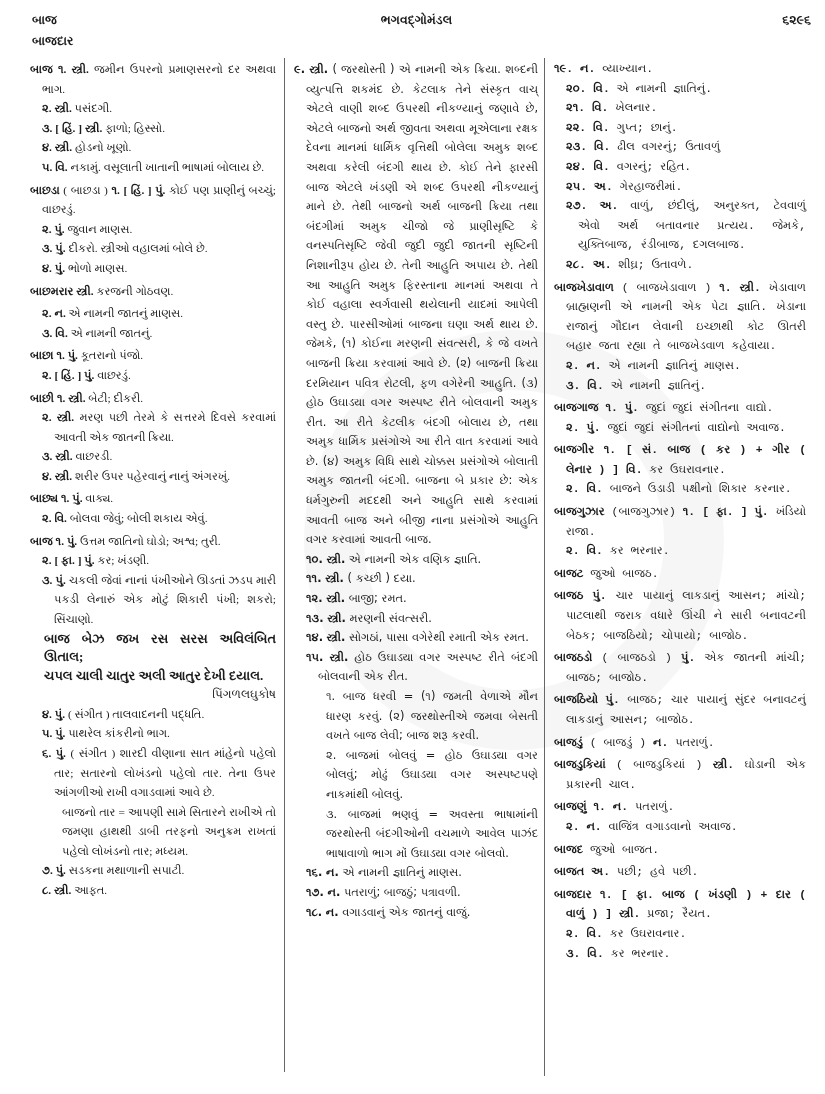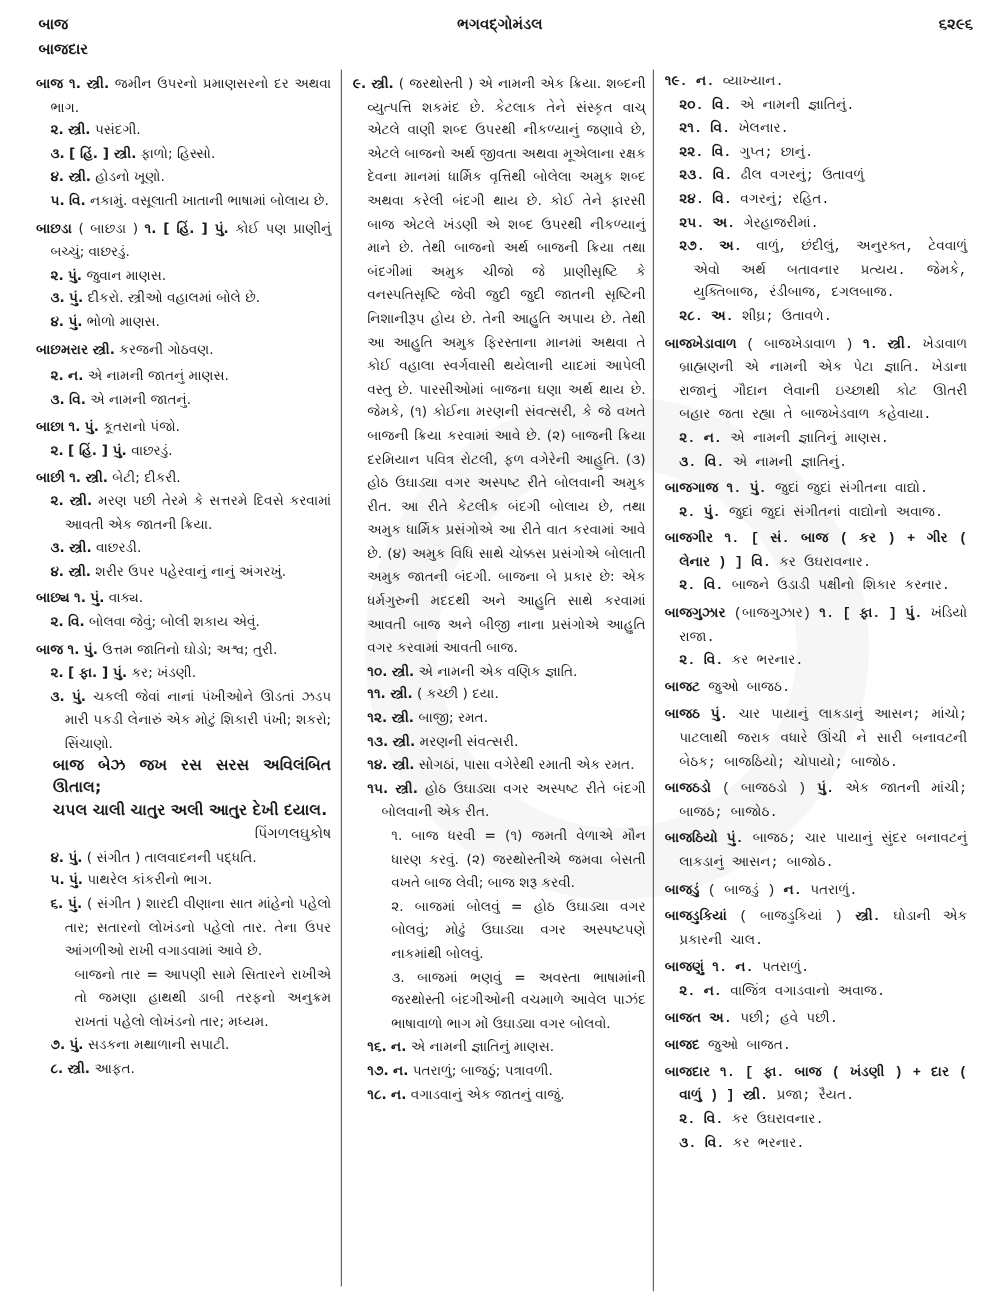--- a/index.html
+++ b/index.html
@@ -14,21 +14,21 @@
     border-radius: 50%; border: 60px solid rgba(0,0,0,0.035); box-sizing: border-box;
     pointer-events: none;
   }
   .header { position: absolute; top: 12px; left: 0; width: 825px; height: 20px; font-size: 12.5px; font-weight: bold; }
   .header .left { position: absolute; left: 28px; top: 0; }
   .header .center { position: absolute; left: 0; width: 825px; text-align: center; top: 0; }
   .header .right { position: absolute; right: 18px; top: 0; text-align: right; }
   .subheader { position: absolute; left: 28px; top: 33px; font-size: 12.5px; font-weight: bold; }
 
   .col { position: absolute; top: 60px; font-size: 11.4px; line-height: 19.6px; }
-  .col1 { left: 26px; width: 246px; }
+  .col1 { left: 26px; width: 246px; font-family: Liberation Serif, serif; }
   .col2 { left: 290px; width: 244px; }
   .col3 { left: 550px; width: 252px; font-family: Liberation Mono, monospace; }
   .rule { position: absolute; width: 1px; background: #666; }
   .rule1 { left: 280px; top: 58px; height: 1014px; }
   .rule2 { left: 540px; top: 58px; height: 1018px; }
 
   .entry { margin-bottom: 3px; text-align: justify; }
   .hw { font-weight: bold; }
   .sense { padding-left: 12px; text-indent: -12px; margin-left: 12px; }
   .sense.nested { margin-left: 0; padding-left: 12px; text-indent: -12px; }
@@ -165,24 +165,24 @@
         <div class="sense nested"><span><span class="hw">બાજડું</span> <span>( બાજડું )</span></span> <span class="b">ન.</span> <span>પતરાળું.</span></div>
       </div>
       <div class="entry">
         <div class="sense nested"><span><span class="hw">બાજડુકિયાં</span> <span>( બાજડુકિયાં )</span></span> <span class="b">સ્ત્રી.</span> <span>ઘોડાની એક પ્રકારની ચાલ.</span></div>
       </div>
       <div class="entry">
         <div class="sense nested"><span><span class="hw">બાજણું</span></span> <span class="b">૧.</span> <span class="b">ન.</span> <span>પતરાળું.</span></div>
         <div class="sense"><span class="b">૨.</span> <span class="b">ન.</span> <span>વાજિંત્ર વગાડવાનો અવાજ.</span></div>
       </div>
       <div class="entry">
-        <div class="sense nested"><span><span class="hw">બાજત</span></span> <span class="b">અ.</span> <span>પછી; હવે પછી.</span></div>
+        <div class="sense nested"><span><span class="hw">બાજદ</span></span> <span>જુઓ બાજત.</span></div>
       </div>
       <div class="entry">
-        <div class="sense nested"><span><span class="hw">બાજદ</span></span> <span>જુઓ બાજત.</span></div>
+        <div class="sense nested"><span><span class="hw">બાજત</span></span> <span class="b">અ.</span> <span>પછી; હવે પછી.</span></div>
       </div>
       <div class="entry">
         <div class="sense nested"><span><span class="hw">બાજદાર</span></span> <span class="b">૧.</span> <span class="b">[ ફા. બાજ ( ખંડણી ) + દાર ( વાળું ) ] સ્ત્રી.</span> <span>પ્રજા; રૈયત.</span></div>
         <div class="sense"><span class="b">૨.</span> <span class="b">વિ.</span> <span>કર ઉઘરાવનાર.</span></div>
         <div class="sense"><span class="b">૩.</span> <span class="b">વિ.</span> <span>કર ભરનાર.</span></div>
       </div>
     </div>
 </div>
 
 </body></html>

